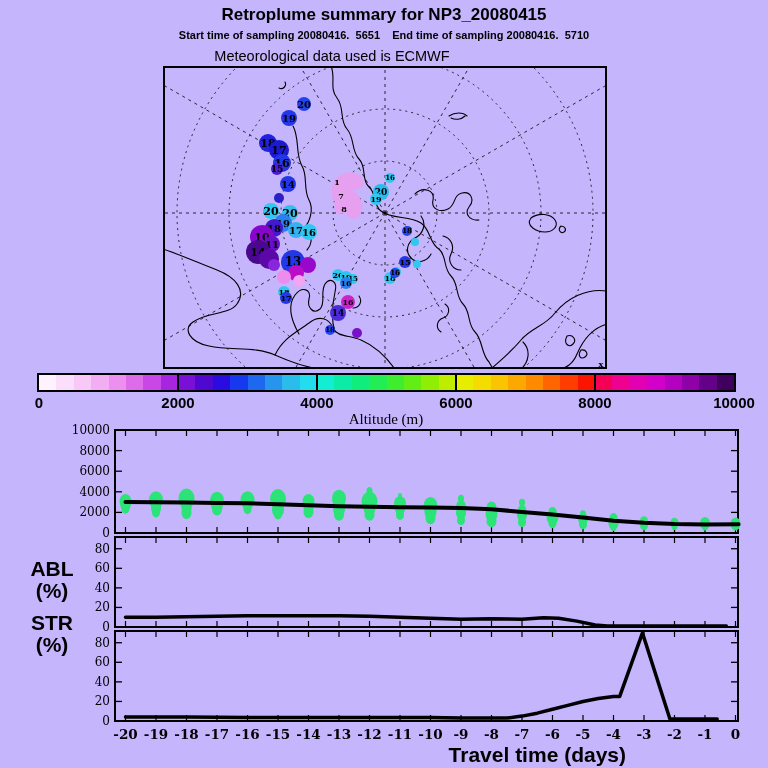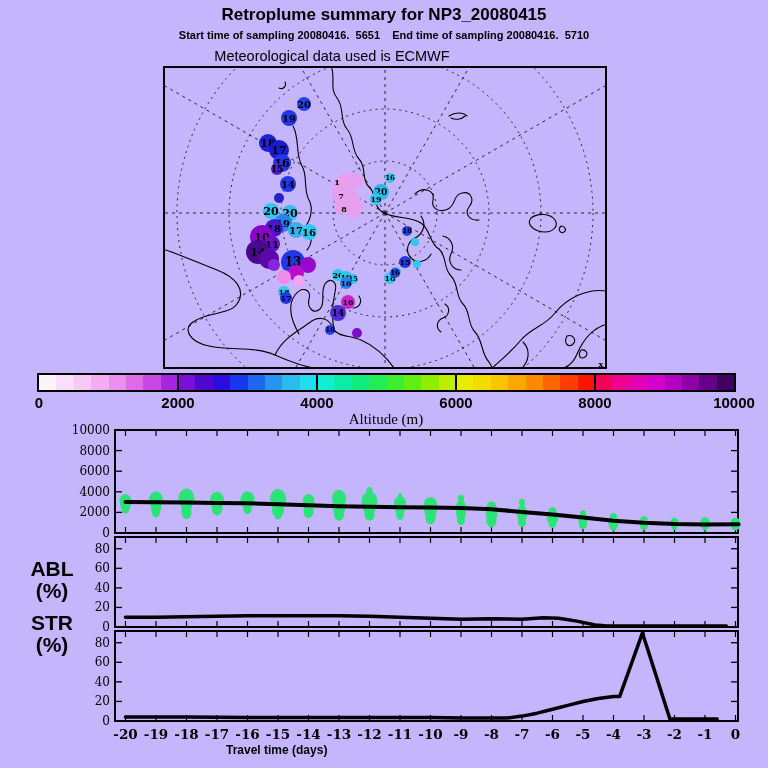--- a/index.html
+++ b/index.html
@@ -11,21 +11,21 @@
   .title3{top:48px;left:0;width:664px;text-align:center;font-size:14.5px;font-weight:normal;white-space:pre;}
   #map-box{left:163px;top:66px;width:444px;height:303px;}
   #colorbar{left:37px;top:373px;width:699px;height:19px;border:2px solid #000;box-sizing:border-box;
             display:flex;flex-direction:row;}
   #colorbar .seg{flex:1 1 auto;height:100%;}
   .cbtick{position:absolute;top:373px;width:2px;height:19px;background:#000;}
   .cblabel{position:absolute;top:394px;width:90px;text-align:center;font-size:15px;font-weight:bold;}
   .cbtitle{top:411px;left:186px;width:400px;text-align:center;
            font-family:Liberation Serif, serif;font-size:15px;}
   .panel-label{width:96px;left:4px;text-align:center;font-size:21px;font-weight:bold;line-height:22px;}
-  .xaxis-title{top:743px;left:226px;width:400px;text-align:left;font-size:12px;font-weight:bold;}
+  .xaxis-title{top:743px;left:226px;width:400px;text-align:right;font-size:21px;font-weight:bold;}
   svg{display:block;}
   text{fill:#000;}
 </style>
 </head>
 <body>
 
 <div id="page">
 
   <div class="abs title1">Retroplume summary for NP3_20080415</div>
   <div class="abs title2"><span>Start time of sampling 20080416.  5651</span><span>    </span><span>End time of sampling 20080416.  5710</span></div>

